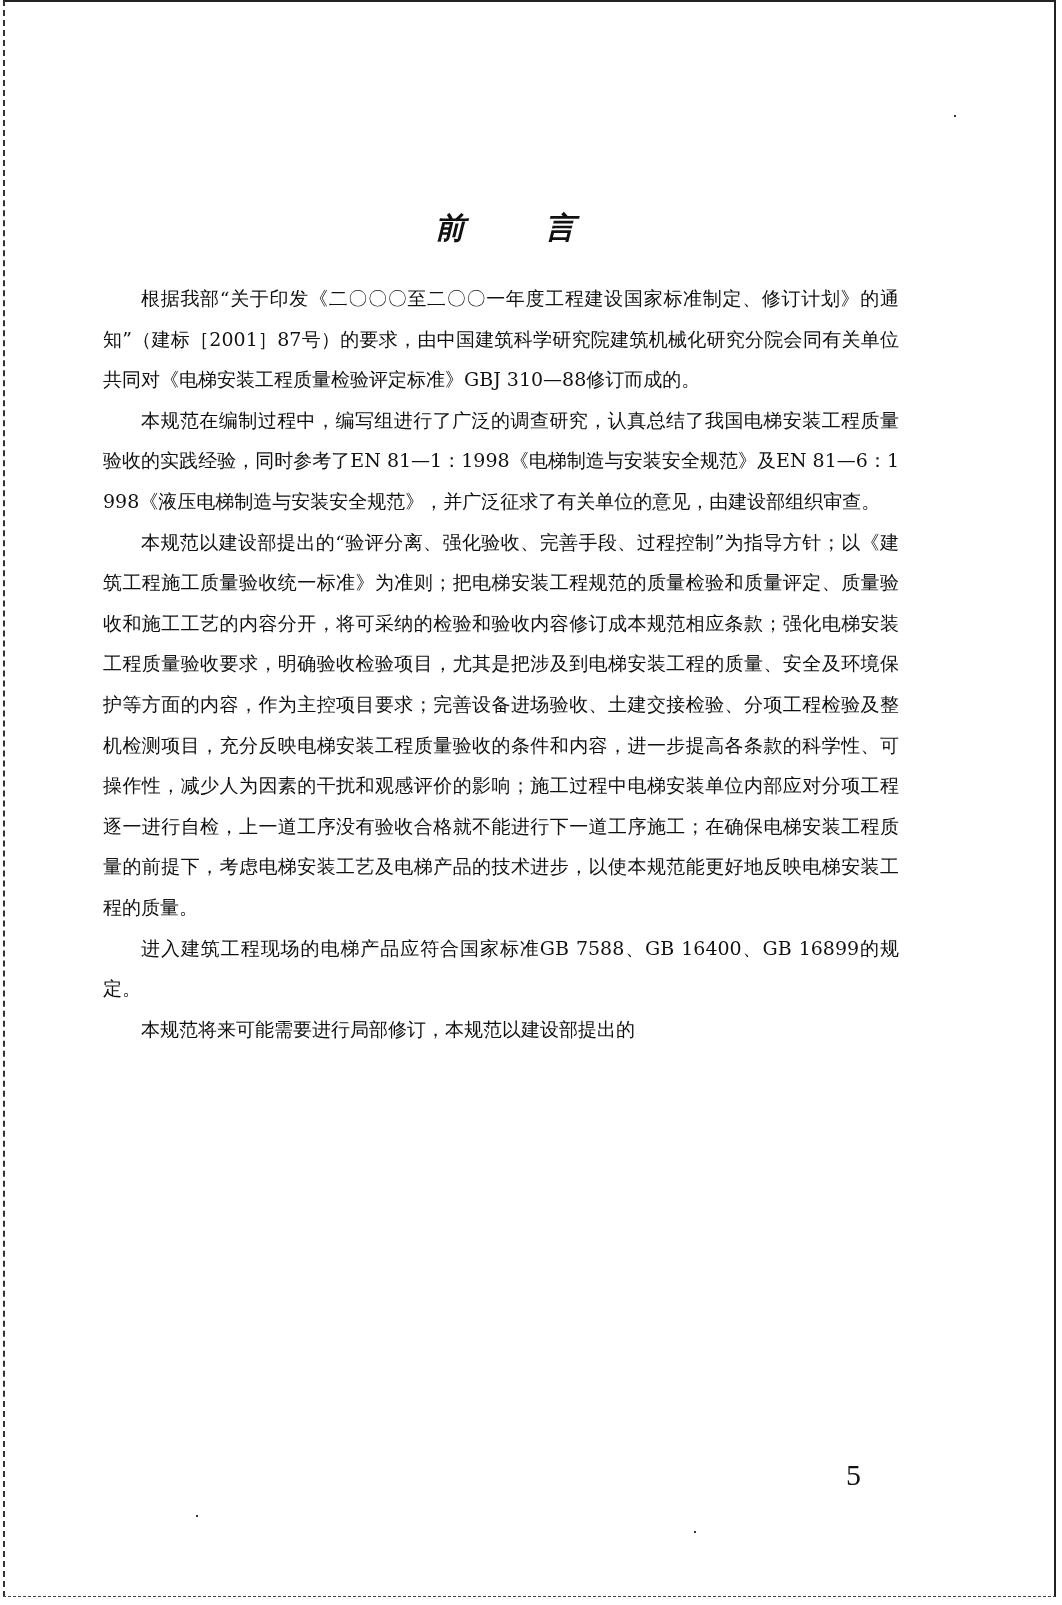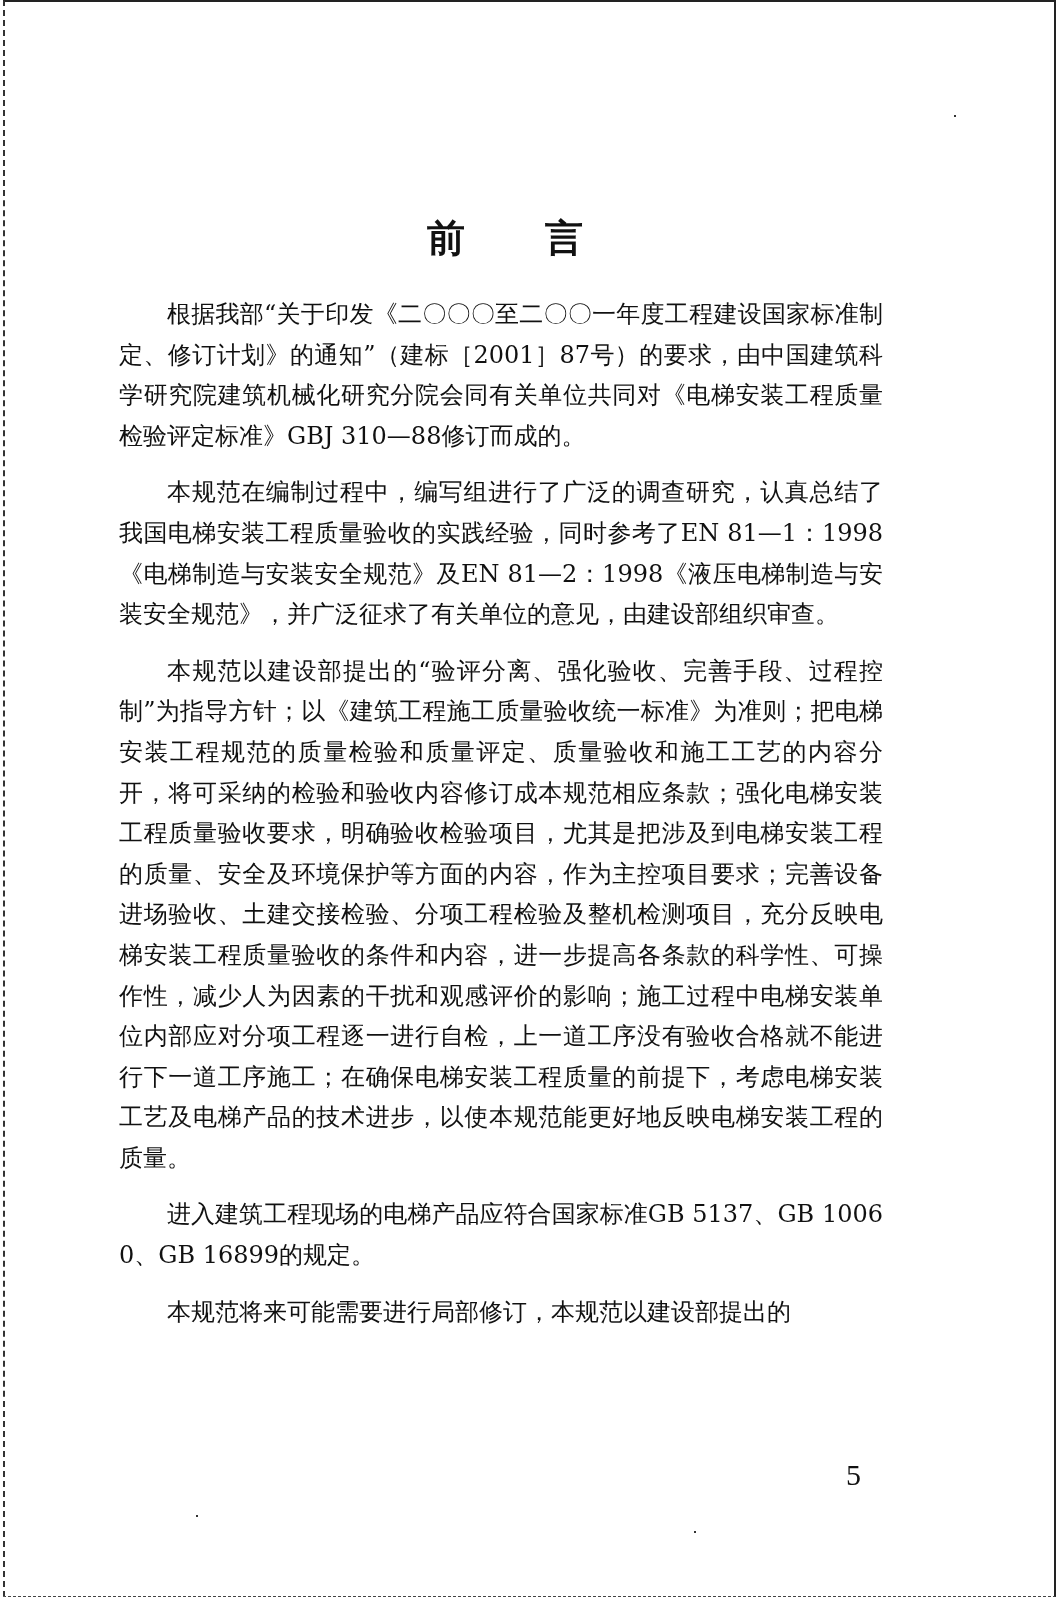--- a/index.html
+++ b/index.html
@@ -2,43 +2,43 @@
 <html><head>
 <meta charset="utf-8">
 <style>
   html, body { margin: 0; padding: 0; background: #ffffff; }
   body { width: 1062px; height: 1605px; position: relative; overflow: hidden;
          font-family: "DejaVu Serif", "Liberation Serif", serif; color: #111; }
   .page-border { position: absolute; left: 3px; top: 0; width: 1053px; height: 1597px;
                  border-left: 2px dashed #333; border-right: 2px solid #222; border-top: 2px solid #222;
                  border-bottom: 1px dashed #444; box-sizing: border-box; }
   .title { position: absolute; left: 0; top: 188px; width: 1010px; text-align: center;
-           font-size: 38px; font-weight: bold; letter-spacing: 0; }
+           font-size: 30px; font-weight: bold; letter-spacing: 0; font-style: italic; }
   .title span { display: inline-block; margin: 0 40px; }
   .body { position: absolute; left: 103px; top: 278px; width: 796px; }
-  .para { font-size: 24px; line-height: 40.6px; text-indent: 2em; margin: 16px;
+  .para { font-size: 19px; line-height: 40.6px; text-indent: 2em; margin: 0;
           text-align: justify; text-align-last: left; word-break: break-all; }
   .page-number { position: absolute; left: 846px; top: 1458px; font-size: 30px;
                  font-family: "Liberation Serif", serif; }
   .speck { position: absolute; width: 2px; height: 2px; background: #333; }
 </style>
 </head>
 <body>
 
 <div class="page-border"></div>
 
 <h1 class="title">
   <span>前</span><span>言</span>
 </h1>
 
 <div class="body">
   <p class="para">根据我部“关于印发《二〇〇〇至二〇〇一年度工程建设国家标准制定、修订计划》的通知”（建标［2001］87号）的要求，由中国建筑科学研究院建筑机械化研究分院会同有关单位共同对《电梯安装工程质量检验评定标准》GBJ 310—88修订而成的。</p>
-  <p class="para">本规范在编制过程中，编写组进行了广泛的调查研究，认真总结了我国电梯安装工程质量验收的实践经验，同时参考了EN 81—1：1998《电梯制造与安装安全规范》及EN 81—2：1998《液压电梯制造与安装安全规范》，并广泛征求了有关单位的意见，由建设部组织审查。</p>
+  <p class="para">本规范在编制过程中，编写组进行了广泛的调查研究，认真总结了我国电梯安装工程质量验收的实践经验，同时参考了EN 81—1：1998《电梯制造与安装安全规范》及EN 81—6：1998《液压电梯制造与安装安全规范》，并广泛征求了有关单位的意见，由建设部组织审查。</p>
   <p class="para">本规范以建设部提出的“验评分离、强化验收、完善手段、过程控制”为指导方针；以《建筑工程施工质量验收统一标准》为准则；把电梯安装工程规范的质量检验和质量评定、质量验收和施工工艺的内容分开，将可采纳的检验和验收内容修订成本规范相应条款；强化电梯安装工程质量验收要求，明确验收检验项目，尤其是把涉及到电梯安装工程的质量、安全及环境保护等方面的内容，作为主控项目要求；完善设备进场验收、土建交接检验、分项工程检验及整机检测项目，充分反映电梯安装工程质量验收的条件和内容，进一步提高各条款的科学性、可操作性，减少人为因素的干扰和观感评价的影响；施工过程中电梯安装单位内部应对分项工程逐一进行自检，上一道工序没有验收合格就不能进行下一道工序施工；在确保电梯安装工程质量的前提下，考虑电梯安装工艺及电梯产品的技术进步，以使本规范能更好地反映电梯安装工程的质量。</p>
-  <p class="para">进入建筑工程现场的电梯产品应符合国家标准GB 5137、GB 10060、GB 16899的规定。</p>
+  <p class="para">进入建筑工程现场的电梯产品应符合国家标准GB 7588、GB 16400、GB 16899的规定。</p>
   <p class="para">本规范将来可能需要进行局部修订，本规范以建设部提出的</p>
 </div>
 
 <div class="page-number">5</div>
 
 <div class="speck" style="left:954px;top:115px;"></div>
 <div class="speck" style="left:196px;top:1515px;"></div>
 <div class="speck" style="left:694px;top:1531px;"></div>
 
 </body></html>

